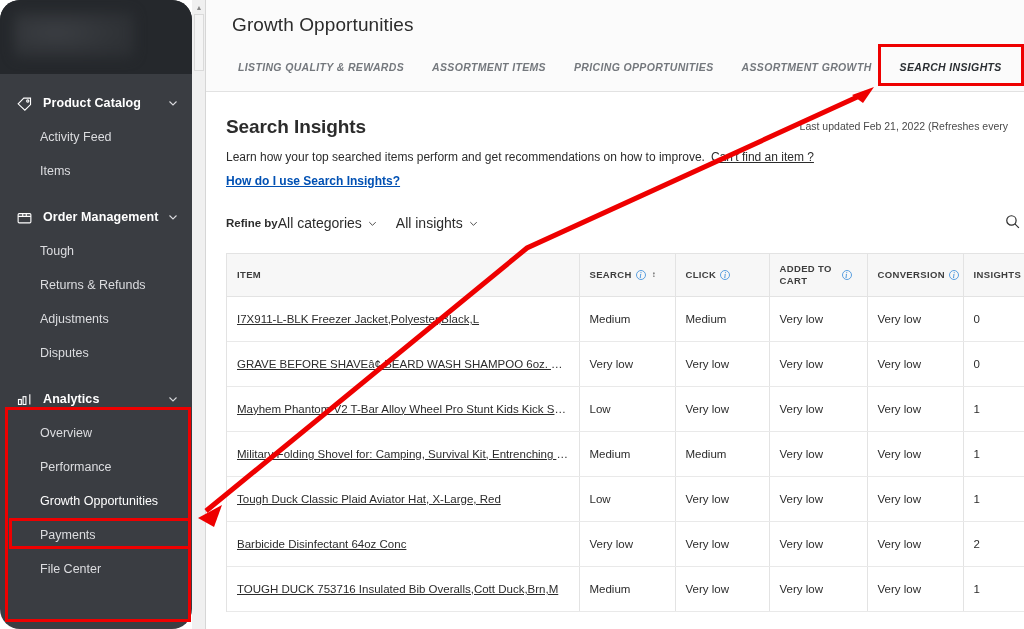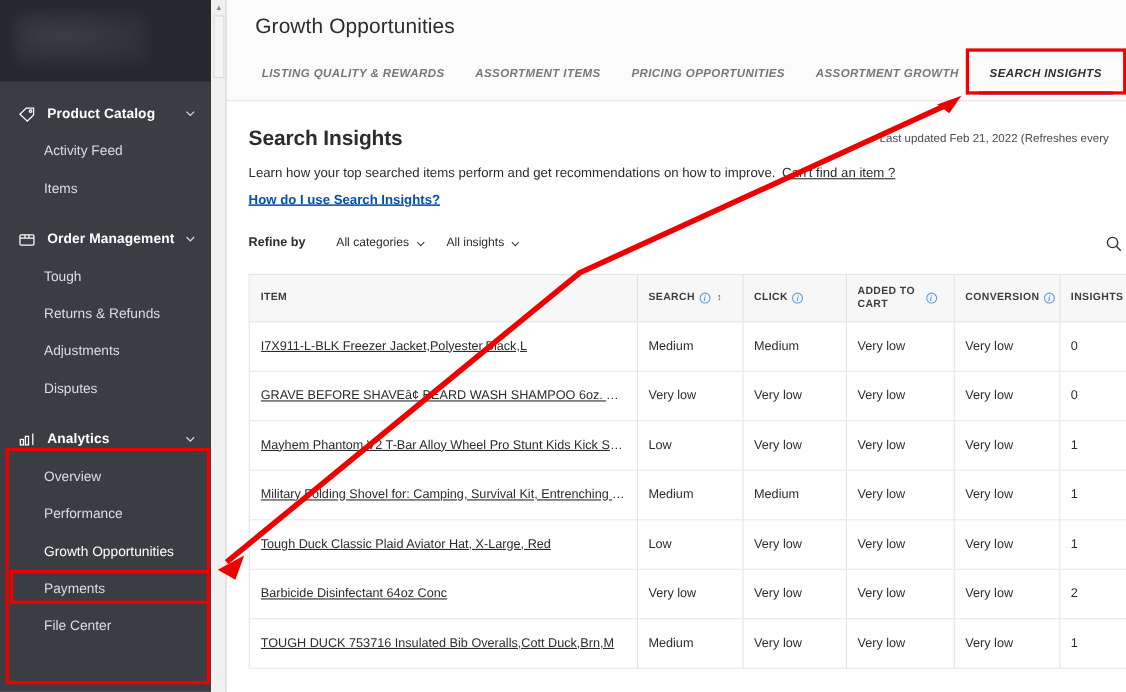--- a/index.html
+++ b/index.html
@@ -17,20 +17,21 @@
   }
 
   
   .sidebar {
     width: 192px;
     height: 629px;
     background: #3a3d42;
     flex: 0 0 192px;
     position: relative;
     overflow: hidden;
+    border-radius: 20px;
   }
   .sidebar-logo {
     height: 74px;
     background: #25282c;
     position: relative;
   }
   .sidebar-logo .blur {
     position: absolute;
     left: 14px; top: 12px;
     width: 120px; height: 46px;
@@ -198,24 +199,24 @@
   .refine-row {
     display: flex;
     align-items: center;
     padding: 27px 0 0 12px;
     position: relative;
   }
   .refine-label {
     font-size: 11.5px;
     font-weight: bold;
     color: #2c2c2c;
-    margin-right: 28px;
+    margin-right: 0;
   }
   .refine-sel {
-    font-size: 11px;
+    font-size: 14px;
     color: #2c2c2c;
     margin-right: 18px;
     display: inline-flex;
     align-items: center;
   }
   .refine-sel .chev { margin-left: 5px; display: inline-flex; }
   .search-btn {
     position: absolute;
     right: 1px; top: 22px;
     width: 22px; height: 22px;

